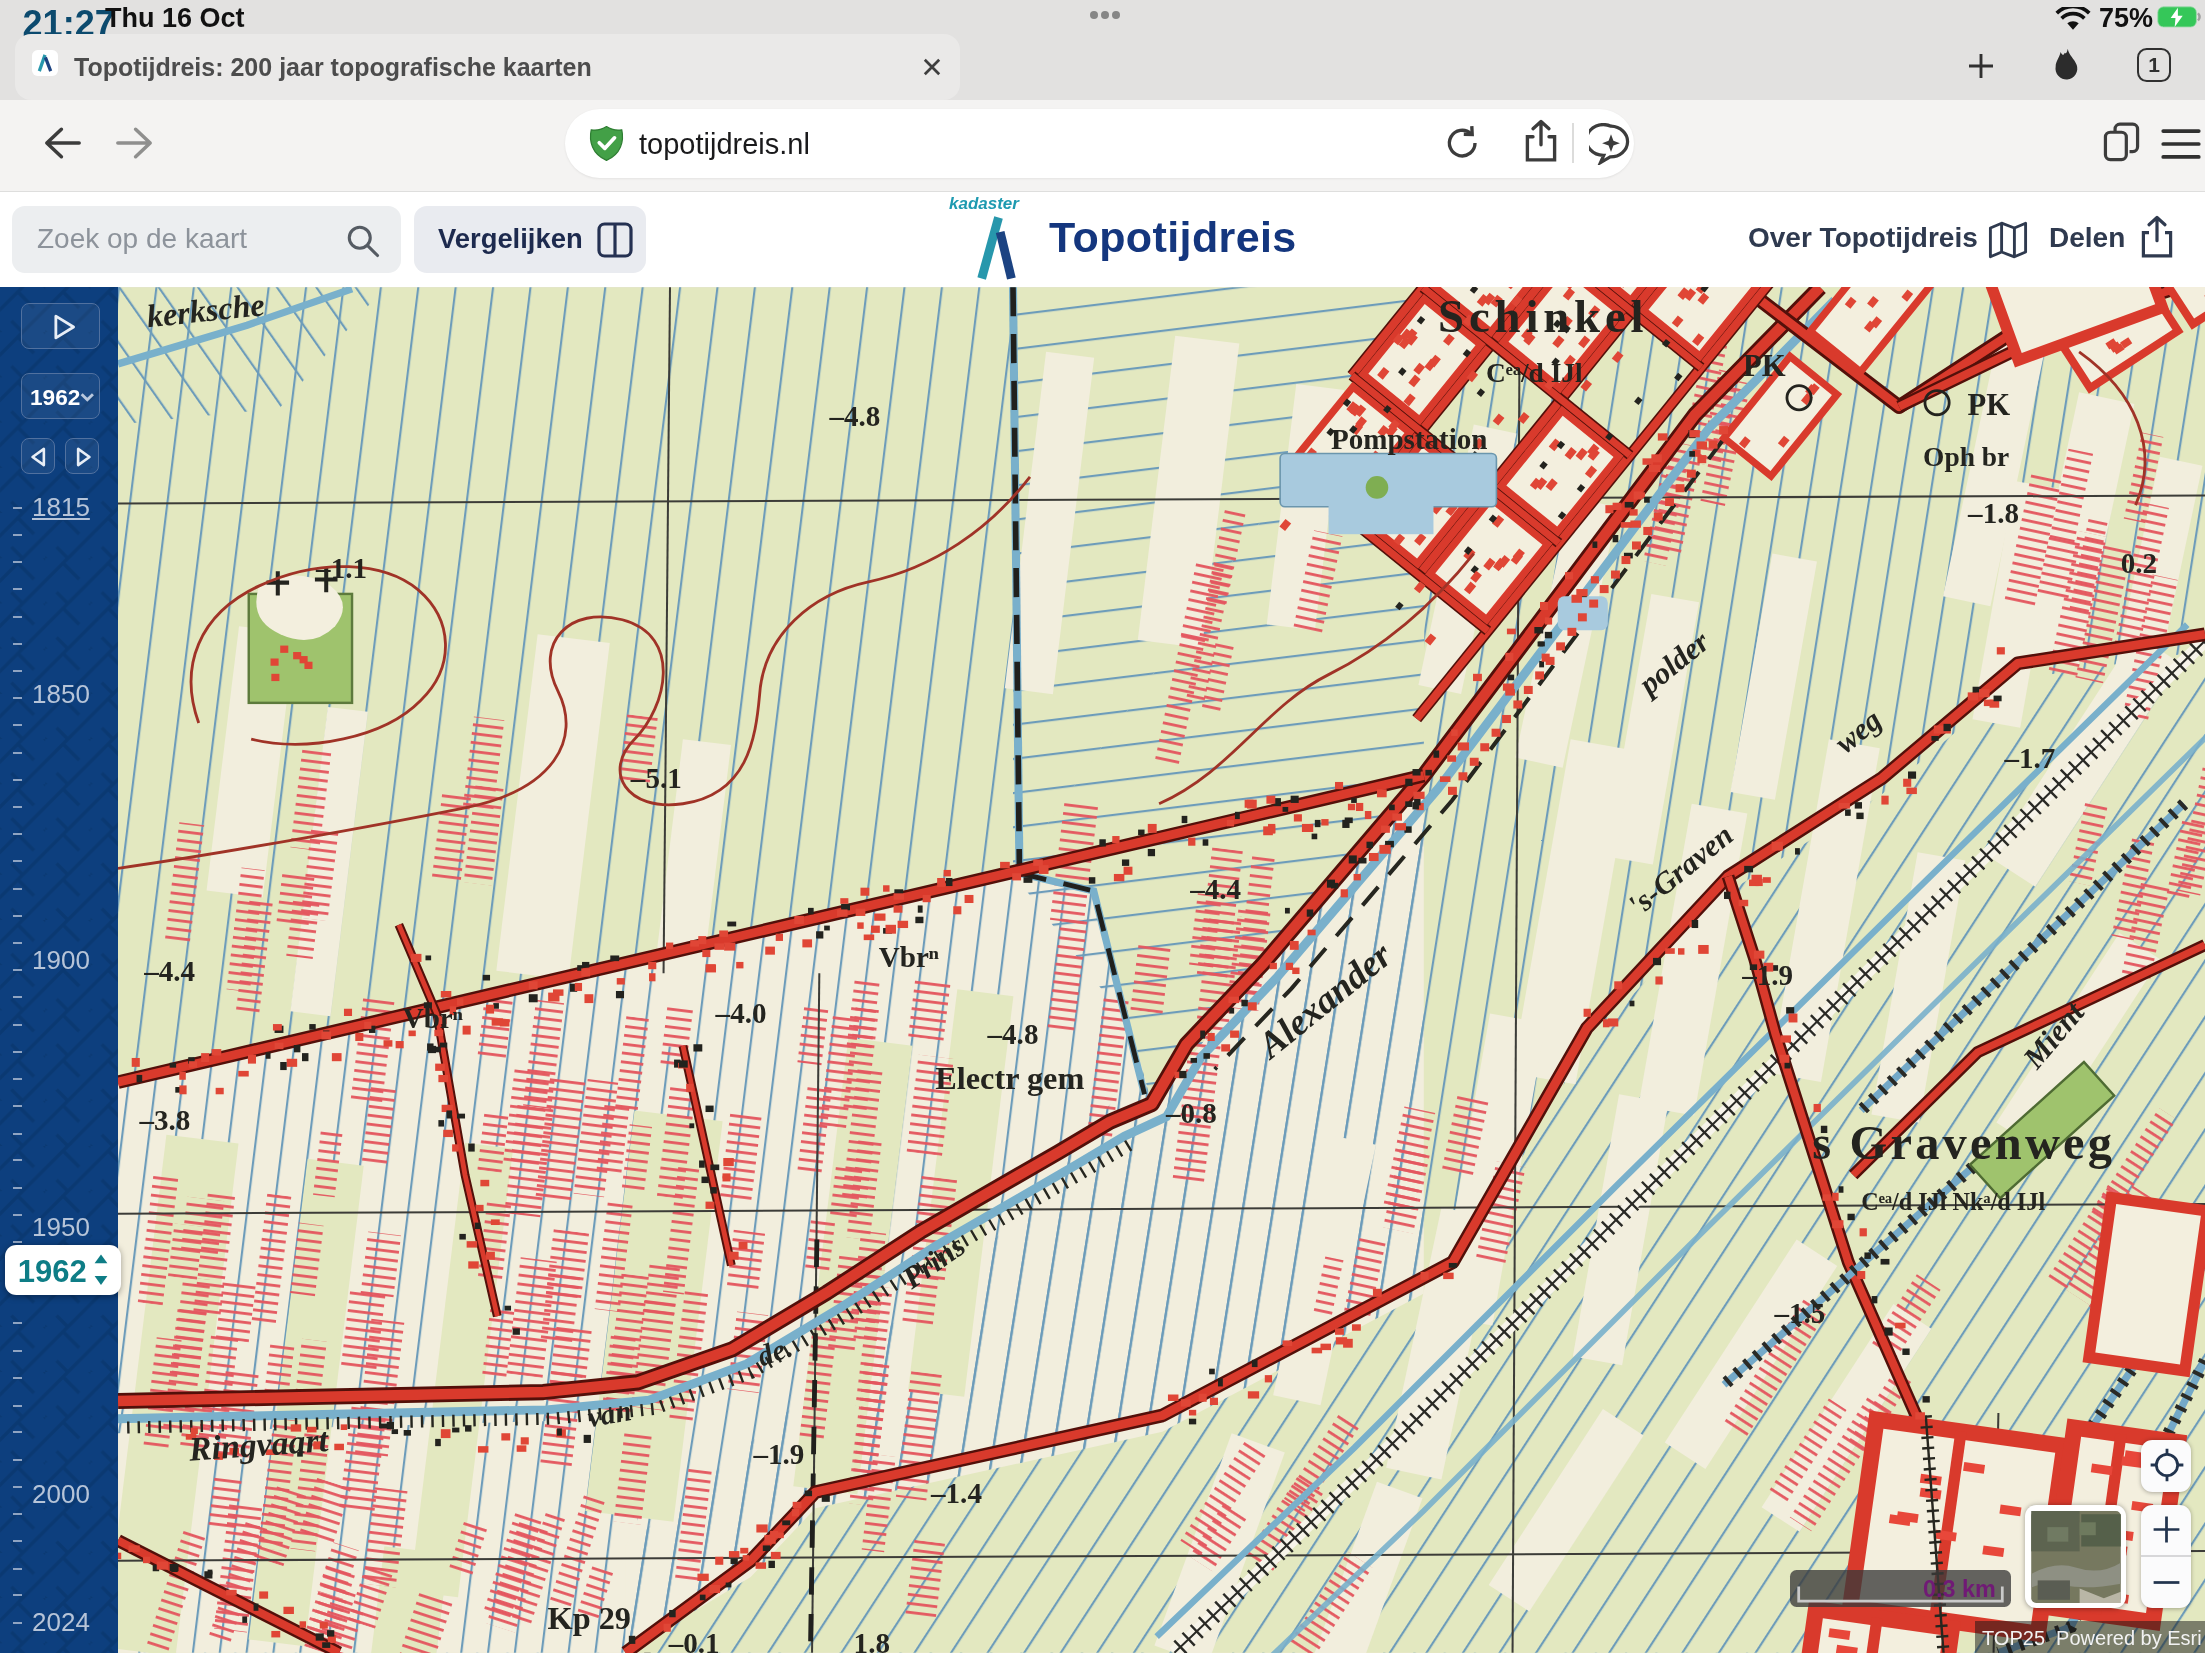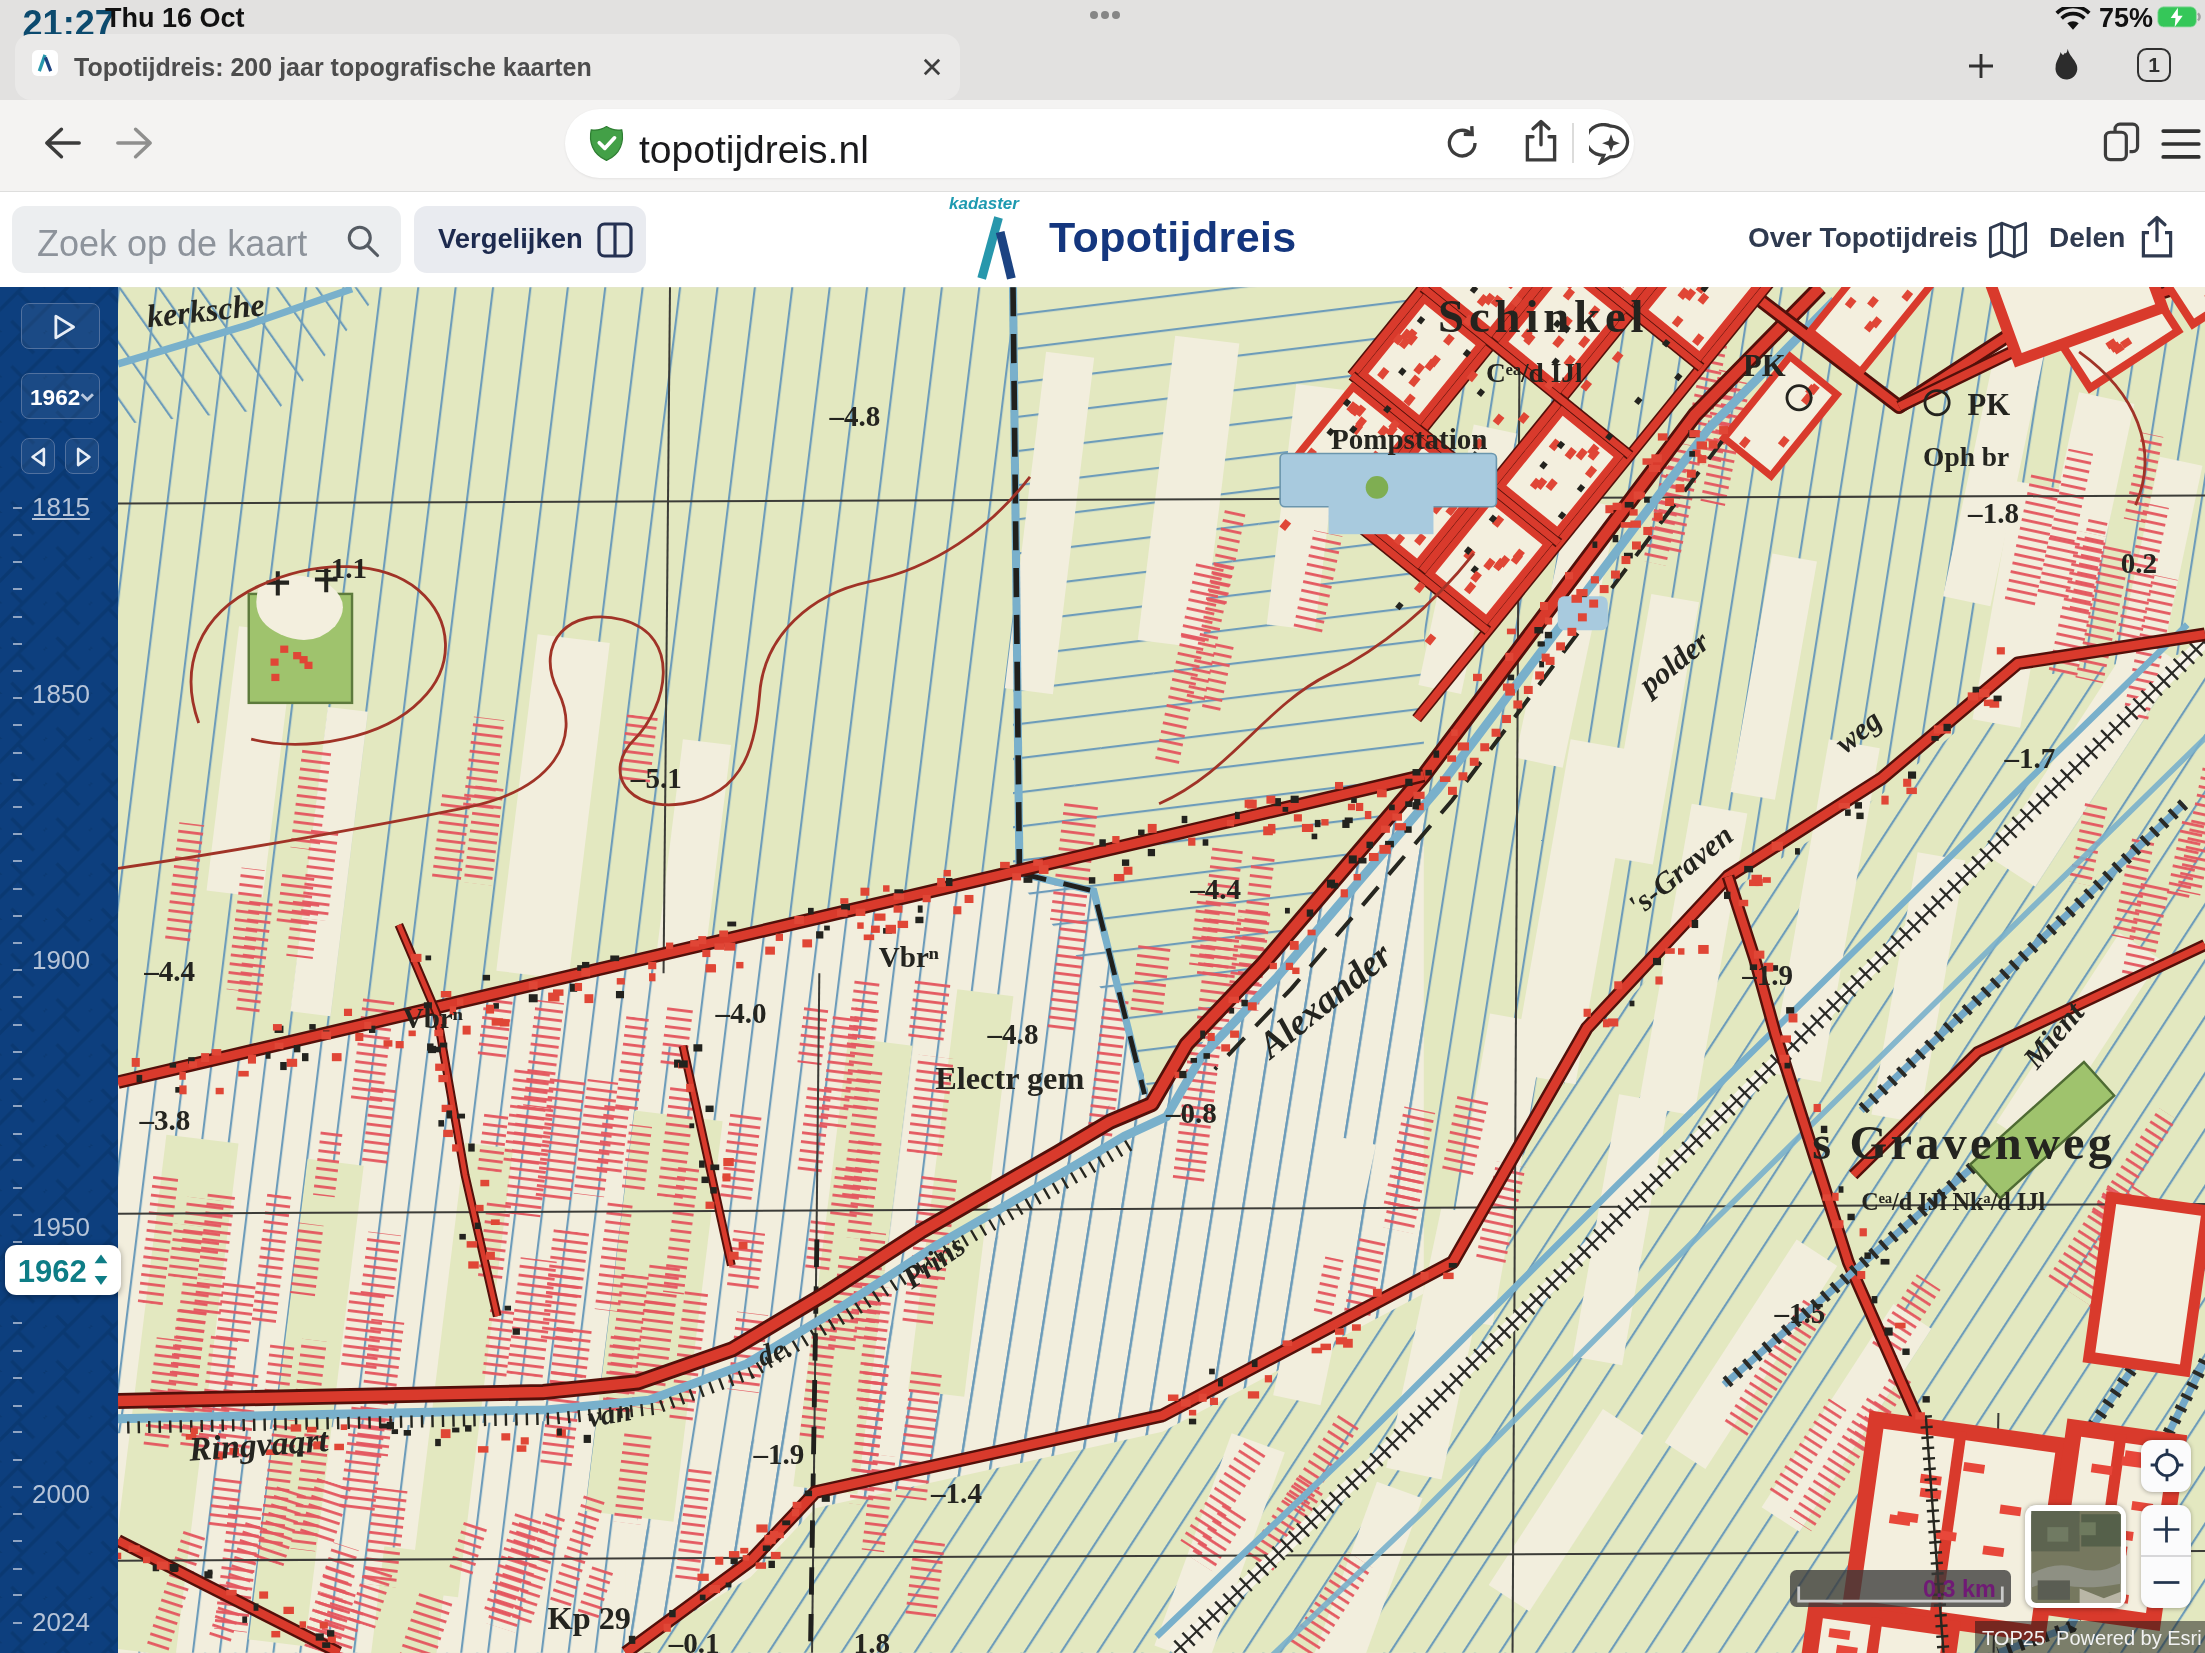--- a/index.html
+++ b/index.html
@@ -1548,21 +1548,21 @@
 <path d="M24 4 L6 21 L24 38 M6 21 H46" stroke="#3c3c3c" stroke-width="4.4" fill="none" stroke-linecap="round" stroke-linejoin="round"></path>
   </svg>
 <svg class="abs" style="left:113px;top:126px" width="42" height="34" viewBox="0 0 52 42">
 <path d="M28 4 L46 21 L28 38 M46 21 H6" stroke="#8f8f8e" stroke-width="4.4" fill="none" stroke-linecap="round" stroke-linejoin="round"></path>
   </svg>
 <div class="abs" style="left:565px;top:109px;width:1069px;height:69px;background:#fff;border-radius:35px;box-shadow:0 0.8px 2.4px rgba(0,0,0,0.08);"></div>
 <svg class="abs" style="left:588px;top:125px" width="37" height="37" viewBox="0 0 46 46">
 <path d="M23 2 C29 6 36 7 42 6 C45 20 41 36 23 44 C5 36 1 20 4 6 C10 7 17 6 23 2 Z" fill="#43a047" stroke="#2e7d32" stroke-width="1.5"></path>
 <path d="M14 22 L21 29 L33 16" stroke="#fff" stroke-width="4.6" fill="none" stroke-linecap="round" stroke-linejoin="round"></path>
   </svg>
-<div class="abs" style="left:639px;top:128px;font-size:39px;color:#1a1a1c;">topotijdreis.nl</div>
+<div class="abs" style="left:639px;top:128px;font-size:29px;color:#1a1a1c;">topotijdreis.nl</div>
 <svg class="abs" style="left:1443px;top:123px" width="40" height="40" viewBox="0 0 50 50">
 <path d="M40 25 a16 16 0 1 1 -5 -11.5" fill="none" stroke="#3c3c3c" stroke-width="4.2"></path>
 <path d="M36 4 L36.5 14.5 L26 14" fill="none" stroke="#3c3c3c" stroke-width="4.2"></path>
   </svg>
 <svg class="abs" style="left:1521px;top:119px" width="40" height="45" viewBox="0 0 50 56">
 <path d="M25 4 V32 M15 12 L25 3 L35 12" fill="none" stroke="#3c3c3c" stroke-width="4.2" stroke-linecap="round" stroke-linejoin="round"></path>
 <path d="M15 22 H8 V51 H42 V22 H35" fill="none" stroke="#3c3c3c" stroke-width="4.2" stroke-linecap="round"></path>
   </svg>
 <div class="abs" style="left:1572px;top:123px;width:1.6px;height:40px;background:#dcdcdb;"></div>
 <svg class="abs" style="left:1589px;top:123px" width="44" height="42" viewBox="0 0 54 52">
@@ -1571,21 +1571,21 @@
   </svg>
 <svg class="abs" style="left:2099px;top:121px" width="45" height="45" viewBox="0 0 56 56">
 <rect x="8" y="14" width="26" height="34" rx="6" fill="none" stroke="#3c3c3c" stroke-width="4"></rect>
 <path d="M20 14 V10 a6 6 0 0 1 6 -6 h16 a6 6 0 0 1 6 6 v22 a6 6 0 0 1 -6 6 h-4" fill="none" stroke="#3c3c3c" stroke-width="4"></path>
   </svg>
 <svg class="abs" style="left:2160px;top:126px" width="42" height="36" viewBox="0 0 52 44">
 <path d="M4 6 H48 M4 22 H48 M4 38 H48" stroke="#303030" stroke-width="4.6" stroke-linecap="round"></path>
   </svg>
 <div class="abs" style="left:0;top:192px;width:2205px;height:95px;background:#fff;"></div>
 <div class="abs" style="left:12px;top:206px;width:389px;height:67px;background:#eceef0;border-radius:13px;"></div>
-<div class="abs" style="left:37px;top:223px;font-size:36px;color:#8d939b;">Zoek op de kaart</div>
+<div class="abs" style="left:37px;top:223px;font-size:28px;color:#8d939b;">Zoek op de kaart</div>
 <svg class="abs" style="left:342px;top:220px" width="42" height="42" viewBox="0 0 52 52">
 <circle cx="22" cy="22" r="13" fill="none" stroke="#555b63" stroke-width="3.8"></circle>
 <path d="M32 32 L44 44" stroke="#555b63" stroke-width="3.8" stroke-linecap="round"></path>
   </svg>
 <div class="abs" style="left:414px;top:206px;width:232px;height:67px;background:#e9ebf0;border-radius:13px;"></div>
 <div class="abs" style="left:438px;top:223px;font-size:27.4px;font-weight:700;color:#1d2a4e;">Vergelijken</div>
 <svg class="abs" style="left:595px;top:220px" width="40" height="40" viewBox="0 0 50 50">
 <rect x="5" y="5" width="40" height="40" rx="7" fill="none" stroke="#253152" stroke-width="4"></rect>
 <path d="M25 5 V45" stroke="#253152" stroke-width="4"></path>
   </svg>

